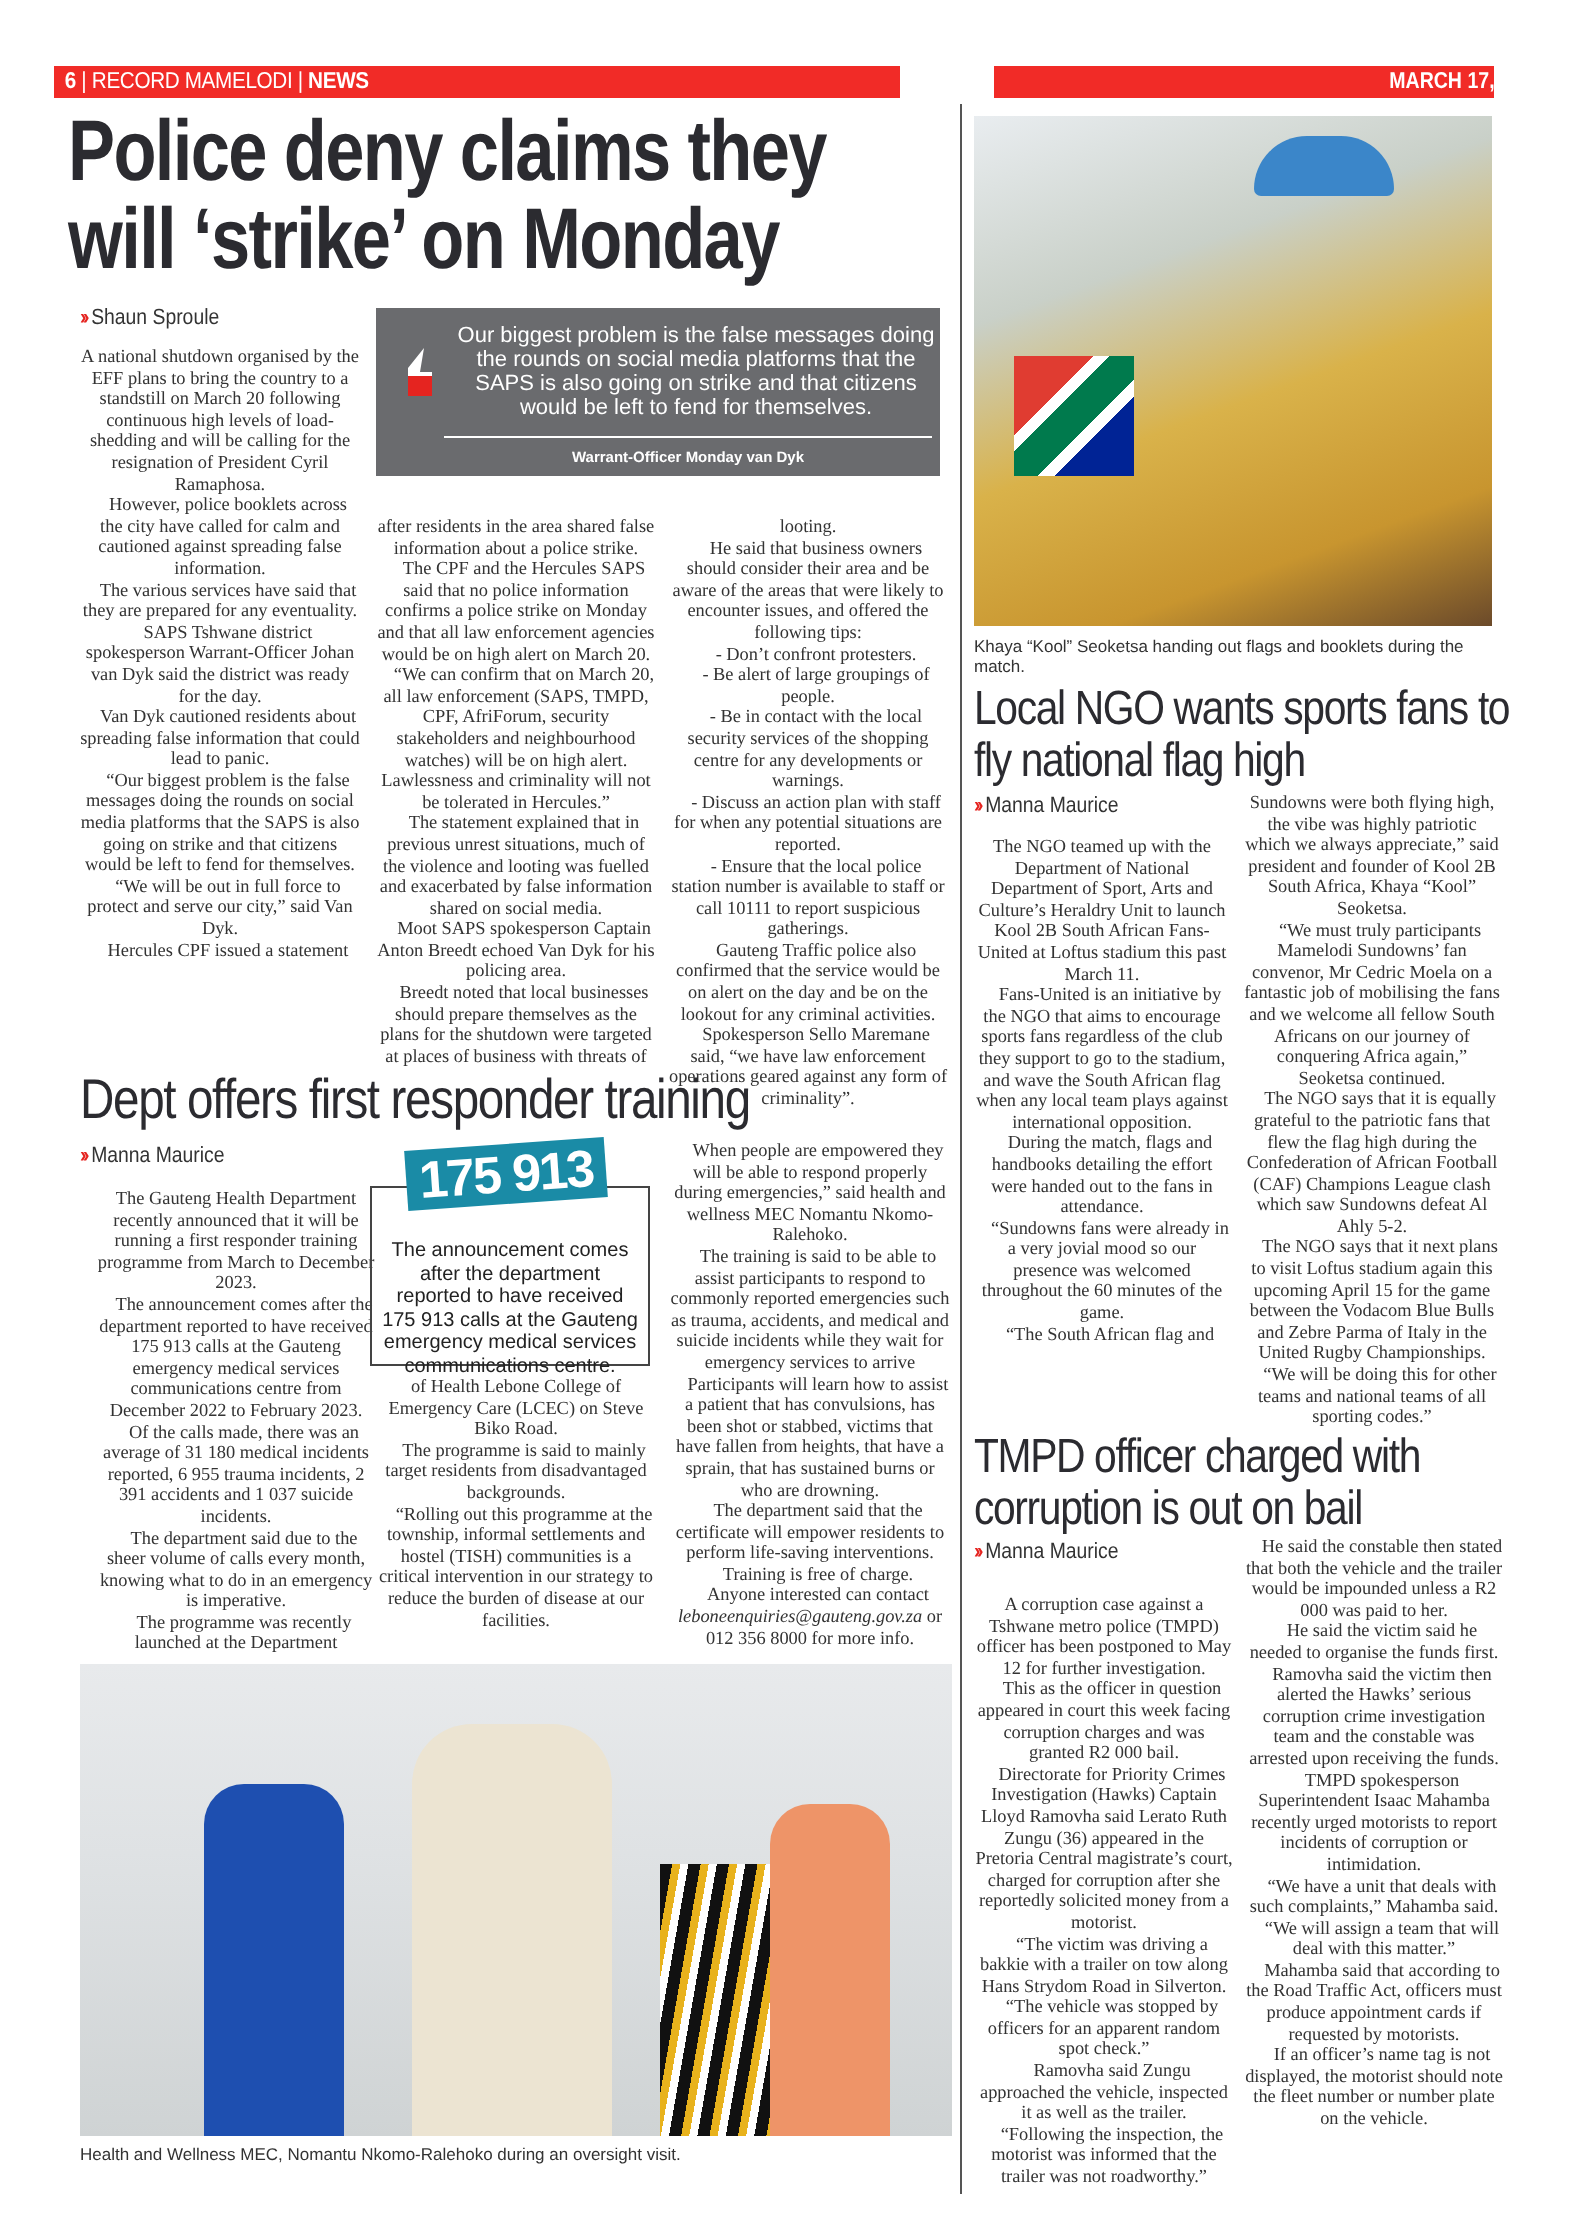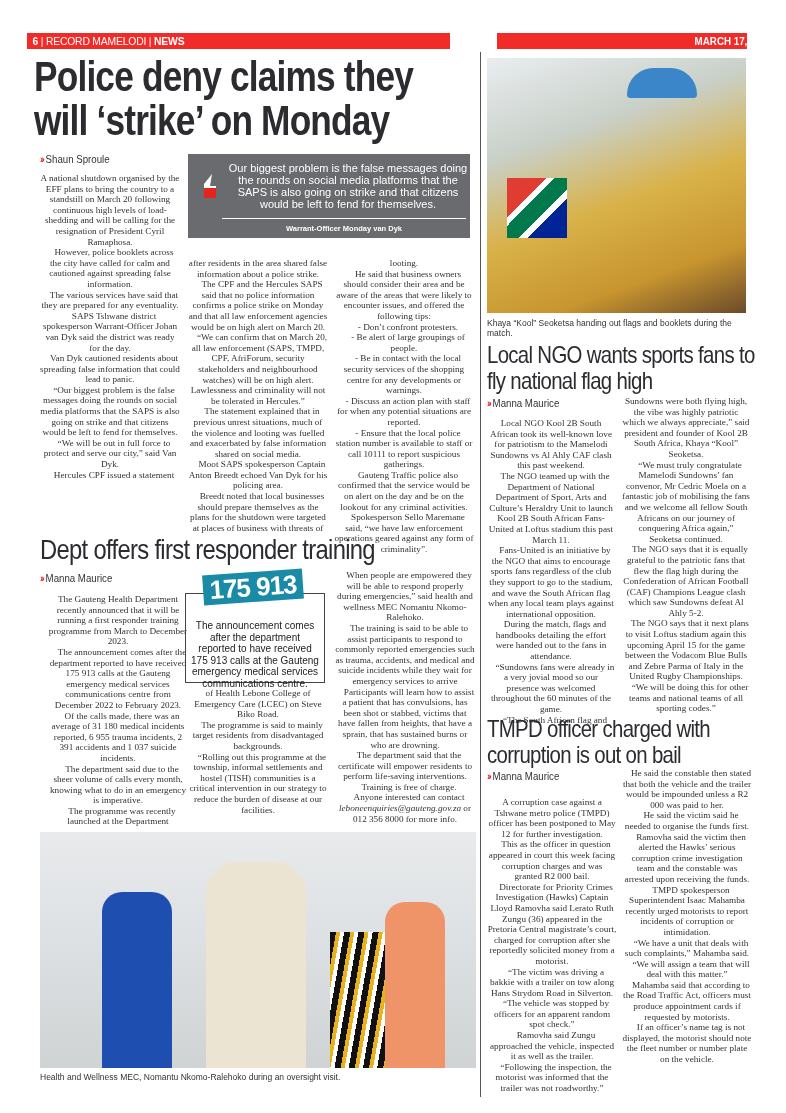--- a/index.html
+++ b/index.html
@@ -93,30 +93,29 @@
   <div class="abs" style="left:20px;top:120px;width:60px;height:60px;background:linear-gradient(135deg,#e03c31 0%,#e03c31 33%,#fff 33%,#fff 40%,#007a4d 40%,#007a4d 60%,#fff 60%,#fff 67%,#002395 67%)"></div>
   <div class="abs" style="left:140px;top:10px;width:70px;height:30px;border-radius:30px 30px 4px 4px;background:#3b86c9"></div>
 </div>
 <div class="abs caption" style="left:487px;top:318px;width:260px">Khaya “Kool” Seoketsa handing out flags and booklets during the match.</div>
 <div class="abs hl" style="left:487px;top:342px;font-size:24px;line-height:26px">
   <div>Local NGO wants sports fans to</div>
   <div>fly national flag high</div>
 </div>
 <div class="abs byline" style="left:487px;top:397px"><span class="arr">››</span><span>Manna Maurice</span></div>
 <div class="abs col" style="left:487px;top:418px;width:128px">
-  <p>Local NGO Kool 2B South African took its well-known love for patriotism to the Mamelodi Sundowns vs Al Ahly CAF clash this past weekend.</p>
     <p>The NGO teamed up with the Department of National Department of Sport, Arts and Culture’s Heraldry Unit to launch Kool 2B South African Fans-United at Loftus stadium this past March 11.</p>
     <p>Fans-United is an initiative by the NGO that aims to encourage sports fans regardless of the club they support to go to the stadium, and wave the South African flag when any local team plays against international opposition.</p>
     <p>During the match, flags and handbooks detailing the effort were handed out to the fans in attendance.</p>
     <p>“Sundowns fans were already in a very jovial mood so our presence was welcomed throughout the 60 minutes of the game.</p>
     <p>“The South African flag and</p>
 </div>
 <div class="abs col" style="left:622px;top:396px;width:128px">
   <p>Sundowns were both flying high, the vibe was highly patriotic which we always appreciate,” said president and founder of Kool 2B South Africa, Khaya “Kool” Seoketsa.</p>
-    <p>“We must truly congratulate Mamelodi Sundowns’ fan convenor, Mr Cedric Moela on a fantastic job of mobilising the fans and we welcome all fellow South Africans on our journey of conquering Africa again,” Seoketsa continued.</p>
+    <p>“We must truly participants Mamelodi Sundowns’ fan convenor, Mr Cedric Moela on a fantastic job of mobilising the fans and we welcome all fellow South Africans on our journey of conquering Africa again,” Seoketsa continued.</p>
     <p>The NGO says that it is equally grateful to the patriotic fans that flew the flag high during the Confederation of African Football (CAF) Champions League clash which saw Sundowns defeat Al Ahly 5-2.</p>
     <p>The NGO says that it next plans to visit Loftus stadium again this upcoming April 15 for the game between the Vodacom Blue Bulls and Zebre Parma of Italy in the United Rugby Championships.</p>
     <p>“We will be doing this for other teams and national teams of all sporting codes.”</p>
 </div>
 
 <div class="abs hl" style="left:40px;top:535px;font-size:28px;line-height:30px">Dept offers first responder training</div>
 <div class="abs byline" style="left:40px;top:572px"><span class="arr">››</span><span>Manna Maurice</span></div>
 <div class="abs col" style="left:48px;top:594px;width:140px">
   <p>The Gauteng Health Department recently announced that it will be running a first responder training programme from March to December 2023.</p>
     <p>The announcement comes after the department reported to have received 175 913 calls at the Gauteng emergency medical services communications centre from December 2022 to February 2023.</p>

